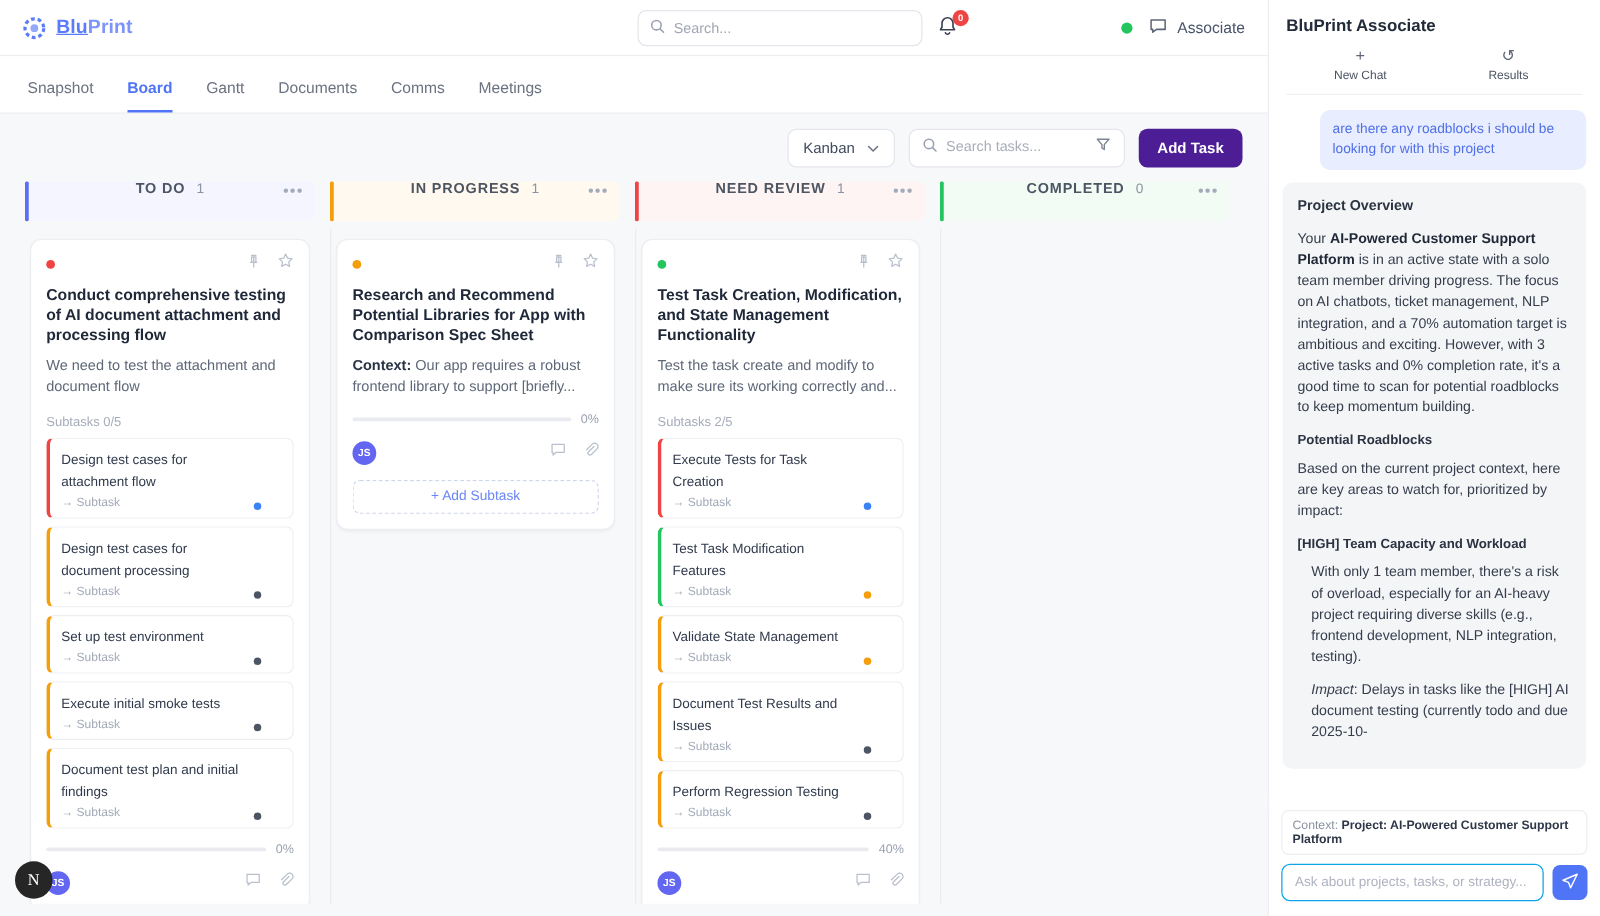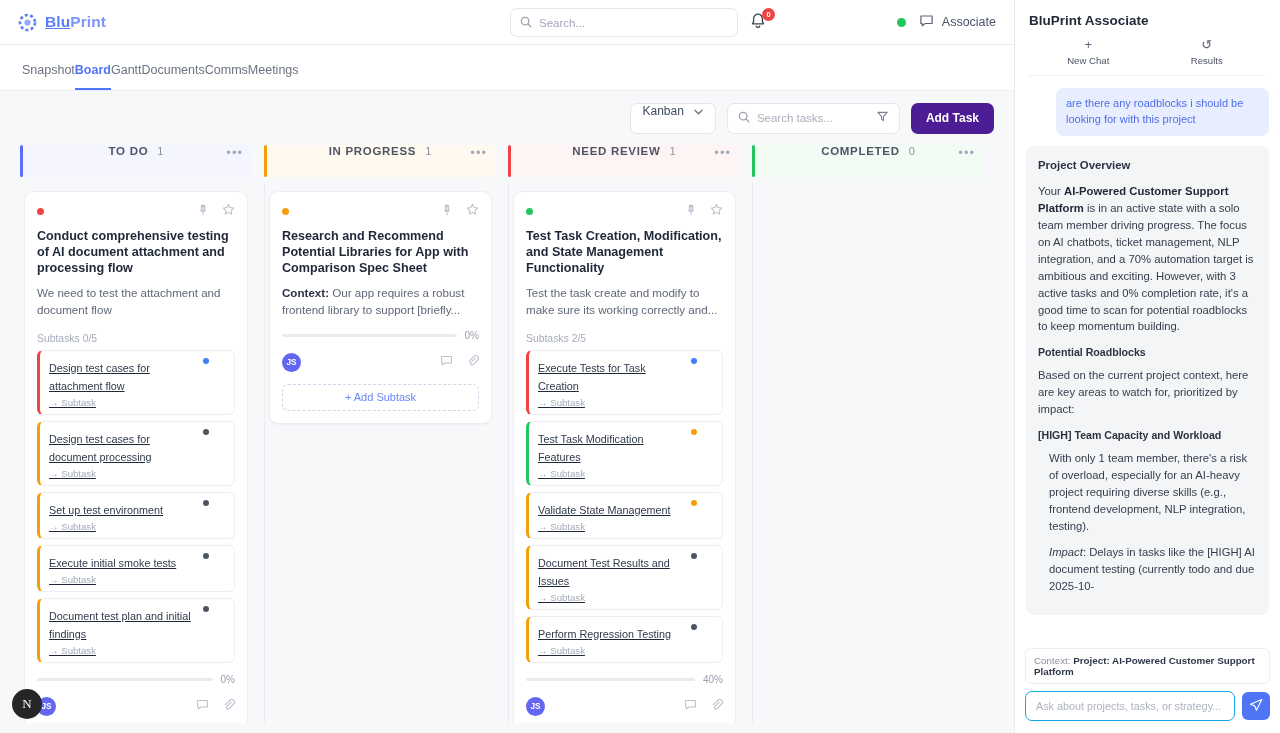--- a/index.html
+++ b/index.html
@@ -35,31 +35,31 @@
                 font-size: 7.5px; font-weight: 700; border-radius: 999px; min-width: 13px;
                 height: 13px; display:flex; align-items:center; justify-content:center; padding:0 3px;}
 
   .top-right { margin-left: auto; display: flex; align-items: center; gap: 13px; }
   .status-dot-green { width: 9px; height: 9px; border-radius: 50%; background: #22c55e; }
   .assoc { display: flex; align-items: center; gap: 8px; font-size: 12.5px; color: #49536b; }
 
   
   .tabsbar { height: 46px; background: #ffffff; display: flex; align-items: flex-end;
              padding: 0 22px; flex: 0 0 46px; border-bottom: 1px solid #ecedf1; }
-  .tabs { display: flex; }
+  .tabs { display: flex; gap: 27px; }
   .tab { font-size: 12.5px; color: #6b7280; padding-bottom: 11px; cursor: pointer;
          border-bottom: 2px solid transparent; }
   .tab.active { color: #4f74f6; font-weight: 600; border-bottom-color: #4f74f6; }
 
   
   .toolbar { height: 54px; display: flex; align-items: center; padding: 0 20px;
              flex: 0 0 54px; background: #f7f8fa; }
   .tb-right { margin-left: auto; display: flex; align-items: center; gap: 11px; }
   .kanban-sel { height: 31px; border: 1px solid #e4e6ec; background: #fff; border-radius: 7px;
-                display: flex; gap: 10px; padding: 0 12px;
+                display: flex; align-items: center; gap: 10px; padding: 0 12px;
                 font-size: 12px; color: #414b5e; cursor: pointer; }
   .task-search { width: 173px; height: 31px; border: 1px solid #e4e6ec; background: #fff;
                  border-radius: 7px; display: flex; align-items: center; gap: 7px; padding: 0 10px; }
   .task-search input { border: 0; outline: none; width: 100%; font-size: 11.5px;
                        font-family: inherit; background: transparent; color: #374151; }
   .task-search input::placeholder { color: #a9aebb; }
   .add-task { height: 31px; background: #4c1d95; color: #fff; border: 0; border-radius: 7px;
               font-size: 12px; font-weight: 600; padding: 0 15px; cursor: pointer;
               font-family: inherit; }
 
@@ -82,22 +82,22 @@
   .card-top { display: flex; align-items: center; height: 16px; }
   .prio-dot { width: 7px; height: 7px; border-radius: 50%; }
   .card-icons { margin-left: auto; display: flex; gap: 13px; color: #b9c0cd; }
   .card-title { font-size: 12.6px; font-weight: 700; line-height: 1.28; color: #1e2838;
                 margin-top: 9px; }
   .card-desc { font-size: 11.6px; line-height: 1.45; color: #5f6878; margin-top: 9px; }
   .card-desc b { color: #2b3445; font-weight: 700; }
   .subs-label { font-size: 10.4px; color: #a6acba; margin-top: 14px; margin-bottom: 6px; }
 
   .sub { border: 1px solid #edeef2; border-radius: 6px; border-left-width: 3px;
-         padding: 7px 25px 6px 9px; margin-bottom: 6px; display: flex; align-items: flex-start;
-         background: #fff; text-decoration: underline; }
+         padding: 7px 25px 6px 9px; margin-bottom: 6px; display: flex; align-items: flex-end;
+         background: #fff; }
   .sub-texts { flex: 1; }
   .sub-title { font-size: 10.8px; color: #303a4b; line-height: 1.32; }
   .sub-meta { font-size: 9.6px; color: #a2a9b7; margin-top: 3px; }
   .sub-dot { width: 6px; height: 6px; border-radius: 50%; margin-left: 8px; flex: 0 0 6px; }
 
   .prog-row { display: flex; align-items: center; gap: 8px; margin-top: 11px; }
   .prog-track { flex: 1; height: 3px; border-radius: 3px; background: #e9ebf1; overflow: hidden; }
   .prog-fill { height: 100%; background: #4f74f6; border-radius: 3px; }
   .prog-pct { font-size: 10px; color: #9aa1af; }
 

